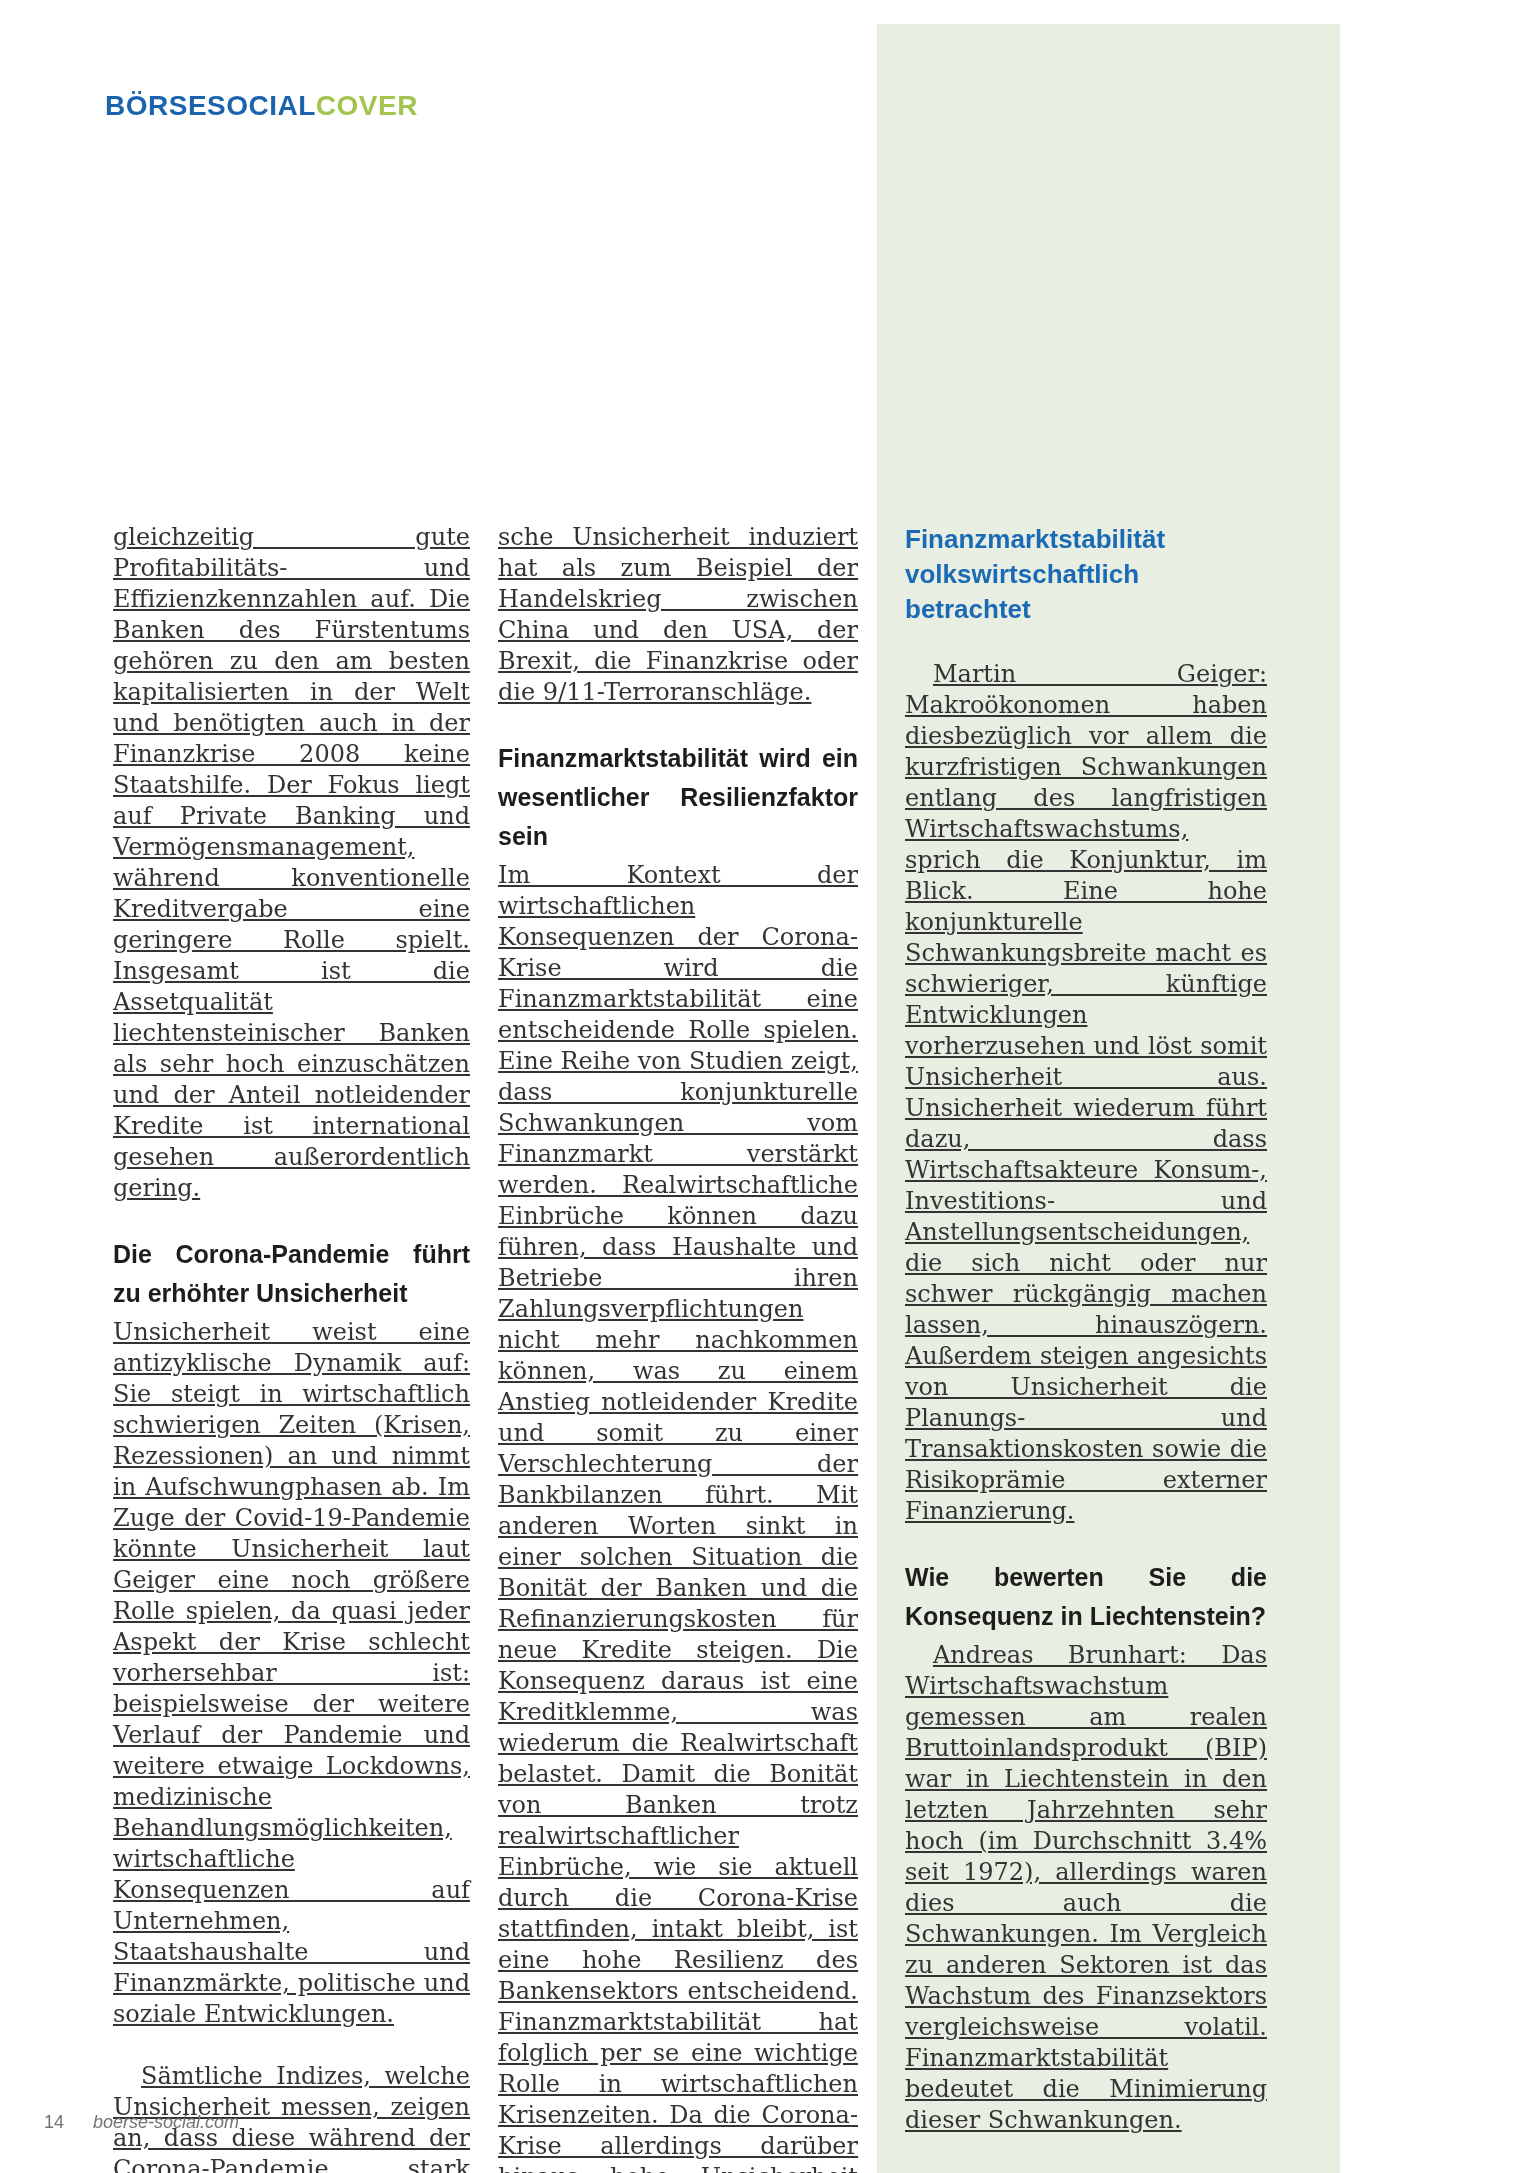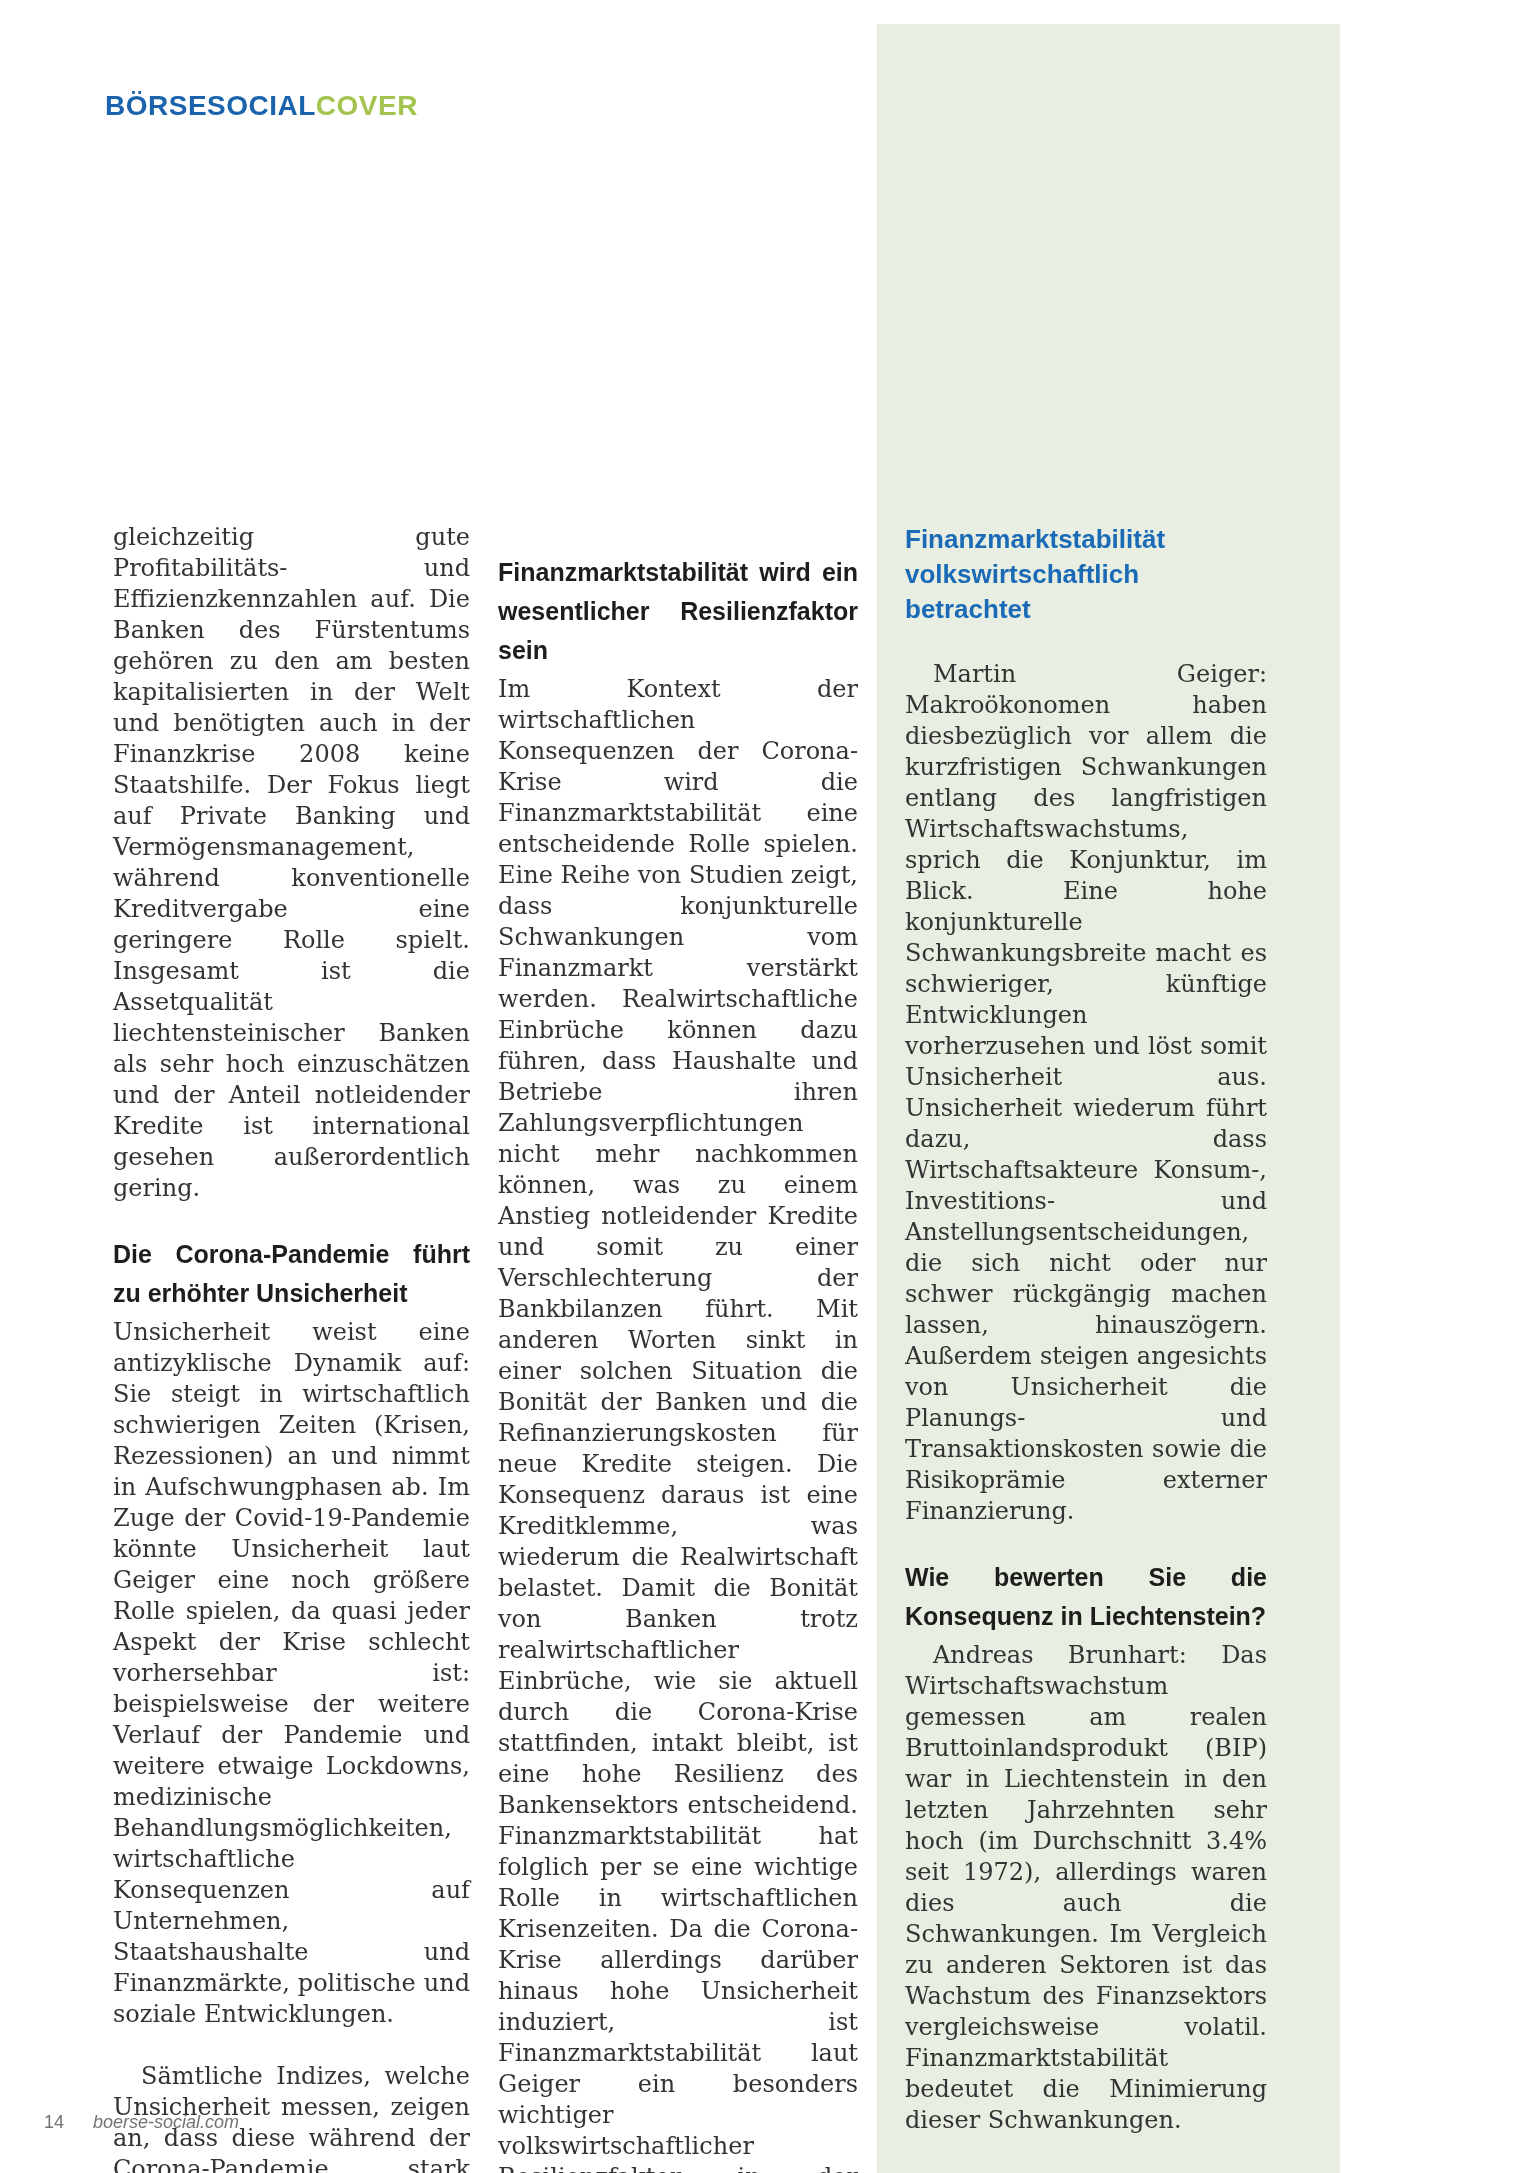--- a/index.html
+++ b/index.html
@@ -40,21 +40,21 @@
     position: absolute;
     top: 498px;
     text-align: justify;
     font-size: 24px;
     line-height: 31px;
   }
   .col-1 { left: 113px; width: 357px; }
   .col-2 { left: 498px; width: 360px; }
   .col-3 { left: 905px; width: 362px; }
 
-  .col p { margin: 0; }
+  .col p { margin: 0; text-decoration: underline; }
   .col p + p { margin-top: 31px; }
   .indent { text-indent: 28px; }
 
   .subhead {
     font-family: "Liberation Sans", sans-serif;
     font-weight: bold;
     color: #1d1d1b;
     font-size: 25px;
     line-height: 39px;
     text-align: justify;
@@ -95,20 +95,21 @@
   </div>
 
   <div class="col col-1">
     <p>gleichzeitig gute Profitabilitäts- und Effizienzkennzahlen auf. Die Banken des Fürstentums gehören zu den am besten kapitalisierten in der Welt und benötigten auch in der Finanzkrise 2008 keine Staatshilfe. Der Fokus liegt auf Private Banking und Vermögensmanagement, während konventionelle Kreditvergabe eine geringere Rolle spielt. Insgesamt ist die Assetqualität liechtensteinischer Banken als sehr hoch einzuschätzen und der Anteil notleidender Kredite ist international gesehen außerordentlich gering.</p>
     <h3 class="subhead">Die Corona-Pandemie führt zu erhöhter Unsicherheit</h3>
     <p>Unsicherheit weist eine antizyklische Dynamik auf: Sie steigt in wirtschaftlich schwierigen Zeiten (Krisen, Rezessionen) an und nimmt in Aufschwungphasen ab. Im Zuge der Covid-19-Pandemie könnte Unsicherheit laut Geiger eine noch größere Rolle spielen, da quasi jeder Aspekt der Krise schlecht vorhersehbar ist: beispielsweise der weitere Verlauf der Pandemie und weitere etwaige Lockdowns, medizinische Behandlungsmöglichkeiten, wirtschaftliche Konsequenzen auf Unternehmen, Staatshaushalte und Finanzmärkte, politische und soziale Entwicklungen.</p>
     <p class="indent">Sämtliche Indizes, welche Unsicherheit messen, zeigen an, dass diese während der Corona-Pandemie stark angestiegen ist. Der Blick auf den prominenten Global Economic Policy Uncertainty Index, der von Bloom und Co-Autoren entwickelt wurde, zeigt, dass die Corona-Pandemie noch deutlich mehr wirtschaftspoliti-</p>
   </div>
 
   <div class="col col-2">
+    <p>sche Unsicherheit induziert hat als zum Beispiel der Handelskrieg zwischen China und den USA, der Brexit, die Finanzkrise oder die 9/11-Terroranschläge.</p>
     <h3 class="subhead">Finanzmarktstabilität wird ein wesentlicher Resilienzfaktor sein</h3>
     <p>Im Kontext der wirtschaftlichen Konsequenzen der Corona-Krise wird die Finanzmarktstabilität eine entscheidende Rolle spielen. Eine Reihe von Studien zeigt, dass konjunkturelle Schwankungen vom Finanzmarkt verstärkt werden. Realwirtschaftliche Einbrüche können dazu führen, dass Haushalte und Betriebe ihren Zahlungsverpflichtungen nicht mehr nachkommen können, was zu einem Anstieg notleidender Kredite und somit zu einer Verschlechterung der Bankbilanzen führt. Mit anderen Worten sinkt in einer solchen Situation die Bonität der Banken und die Refinanzierungskosten für neue Kredite steigen. Die Konsequenz daraus ist eine Kreditklemme, was wiederum die Realwirtschaft belastet. Damit die Bonität von Banken trotz realwirtschaftlicher Einbrüche, wie sie aktuell durch die Corona-Krise stattfinden, intakt bleibt, ist eine hohe Resilienz des Bankensektors entscheidend. Finanzmarktstabilität hat folglich per se eine wichtige Rolle in wirtschaftlichen Krisenzeiten. Da die Corona-Krise allerdings darüber hinaus hohe Unsicherheit induziert, ist Finanzmarktstabilität laut Geiger ein besonders wichtiger volkswirtschaftlicher Resilienzfaktor in der aktuellen Situation.</p>
   </div>
 
   <div class="col col-3">
     <h2 class="interview-title">Finanzmarktstabilität volkswirtschaftlich betrachtet</h2>
     <p class="indent">Martin Geiger: Makroökonomen haben diesbezüglich vor allem die kurzfristigen Schwankungen entlang des langfristigen Wirtschaftswachstums, sprich die Konjunktur, im Blick. Eine hohe konjunkturelle Schwankungsbreite macht es schwieriger, künftige Entwicklungen vorherzusehen und löst somit Unsicherheit aus. Unsicherheit wiederum führt dazu, dass Wirtschaftsakteure Konsum-, Investitions- und Anstellungsentscheidungen, die sich nicht oder nur schwer rückgängig machen lassen, hinauszögern. Außerdem steigen angesichts von Unsicherheit die Planungs- und Transaktionskosten sowie die Risikoprämie externer Finanzierung.</p>
     <h3 class="subhead">Wie bewerten Sie die Konsequenz in Liechtenstein?</h3>
     <p class="indent">Andreas Brunhart: Das Wirtschaftswachstum gemessen am realen Bruttoinlandsprodukt (BIP) war in Liechtenstein in den letzten Jahrzehnten sehr hoch (im Durchschnitt 3.4% seit 1972), allerdings waren dies auch die Schwankungen. Im Vergleich zu anderen Sektoren ist das Wachstum des Finanzsektors vergleichsweise volatil. Finanzmarktstabilität bedeutet die Minimierung dieser Schwankungen.</p>
   </div>

